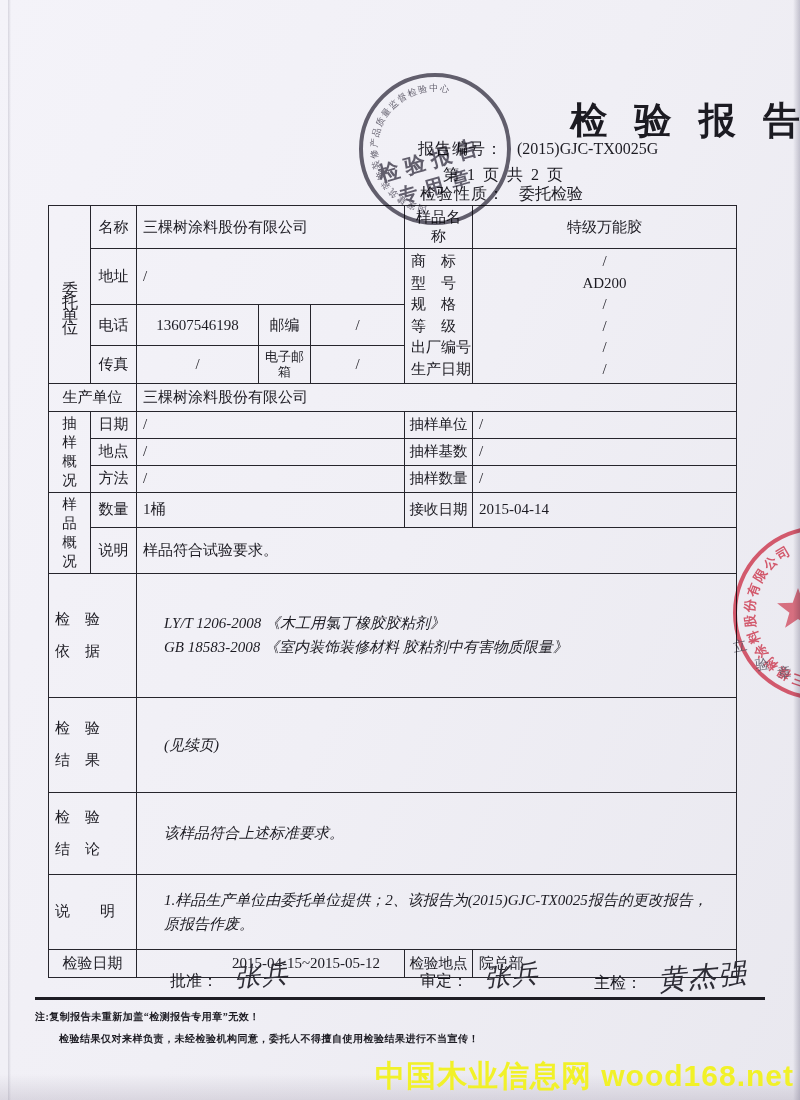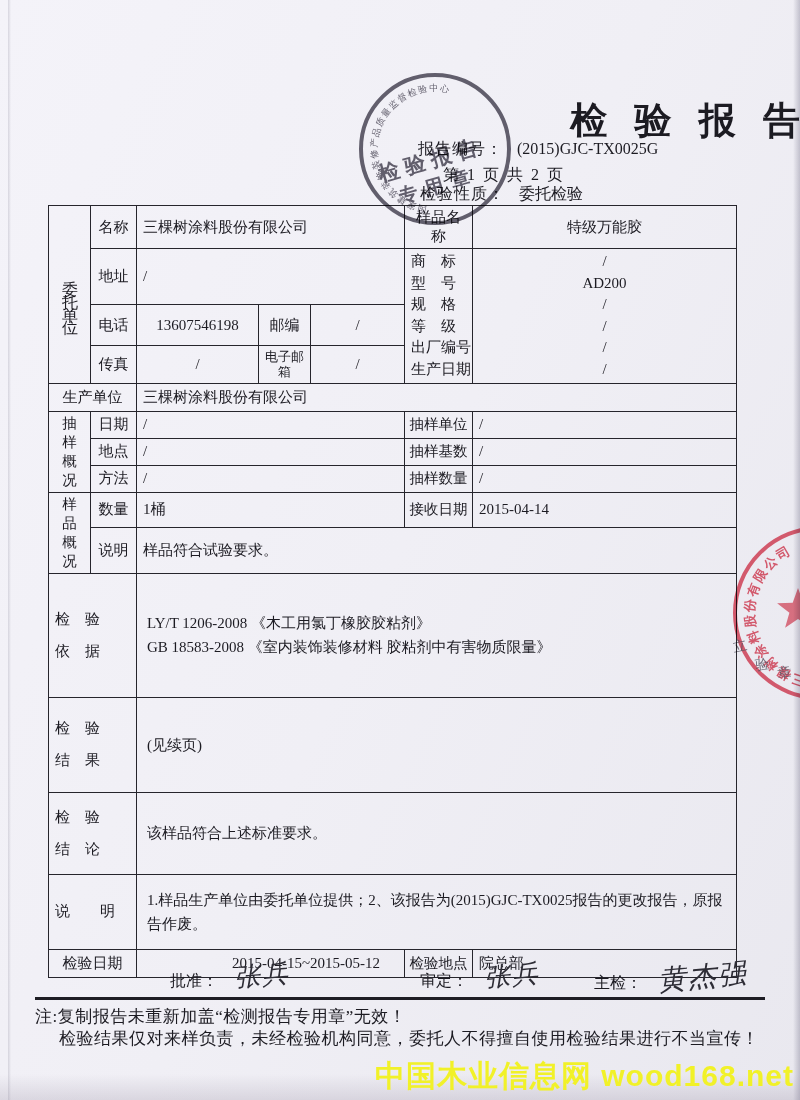--- a/index.html
+++ b/index.html
@@ -34,30 +34,30 @@
     vertical-align:middle; overflow:hidden; }
   td.c { text-align:center; }
   td.l { text-align:left; padding-left:10px; }
   .vtxt { writing-mode:vertical-lr; text-align:center; letter-spacing:13px;
     margin:0 auto; font-size:16px; }
   .twoline { text-align:center; font-size:14.5px; line-height:19px; padding:0 1px; }
   .attr-col div { height:21.6px; line-height:21.6px; white-space:nowrap; }
   .attr-col { padding-top:2px !important; }
   .blabel { font-size:16px; }
   .blabel div { margin:13px 0; letter-spacing:0; }
-  .content { vertical-align:top; padding:8px 10px !important; line-height:24px; }
+  .content { vertical-align:top; padding:8px 27px !important; line-height:24px;font-style:italic; }
   .dates { display:flex; justify-content:flex-end; padding:0 18px 0 24px; }
 
   .sigrow { position:absolute; left:48px; top:950px; width:688px; height:46px; font-size:16px; }
   .siggrp { position:absolute; top:10px; white-space:nowrap; }
   .sig { display:inline-block; font-style:italic; font-size:26px;
     font-family:"DejaVu Serif",serif; color:#2e2d36; transform:rotate(-5deg) translateY(-2px);
     margin-left:16px; letter-spacing:2px; }
   .rule { position:absolute; left:35px; top:997px; width:730px; height:2.5px; background:#1e1d24; }
-  .notes { position:absolute; left:35px; top:1006px; font-size:17px; font-weight:400;
+  .notes { position:absolute; left:35px; top:1006px; font-size:10px; font-weight:700;
     line-height:22px; letter-spacing:.5px; }
   .notes .l2 { margin-left:24px; }
 
   .watermark { position:absolute; right:6px; top:1056px; font-size:30px; font-weight:bold;
     color:#f2f21e; font-family:"Liberation Sans","DejaVu Sans",sans-serif;
     letter-spacing:1px; opacity:.95; }
 
   .stamp-top { position:absolute; left:350px; top:64px; mix-blend-mode:multiply; opacity:.82; }
   .stamp-red { position:absolute; left:690px; top:518px; mix-blend-mode:multiply; opacity:.88; }
 </style>

